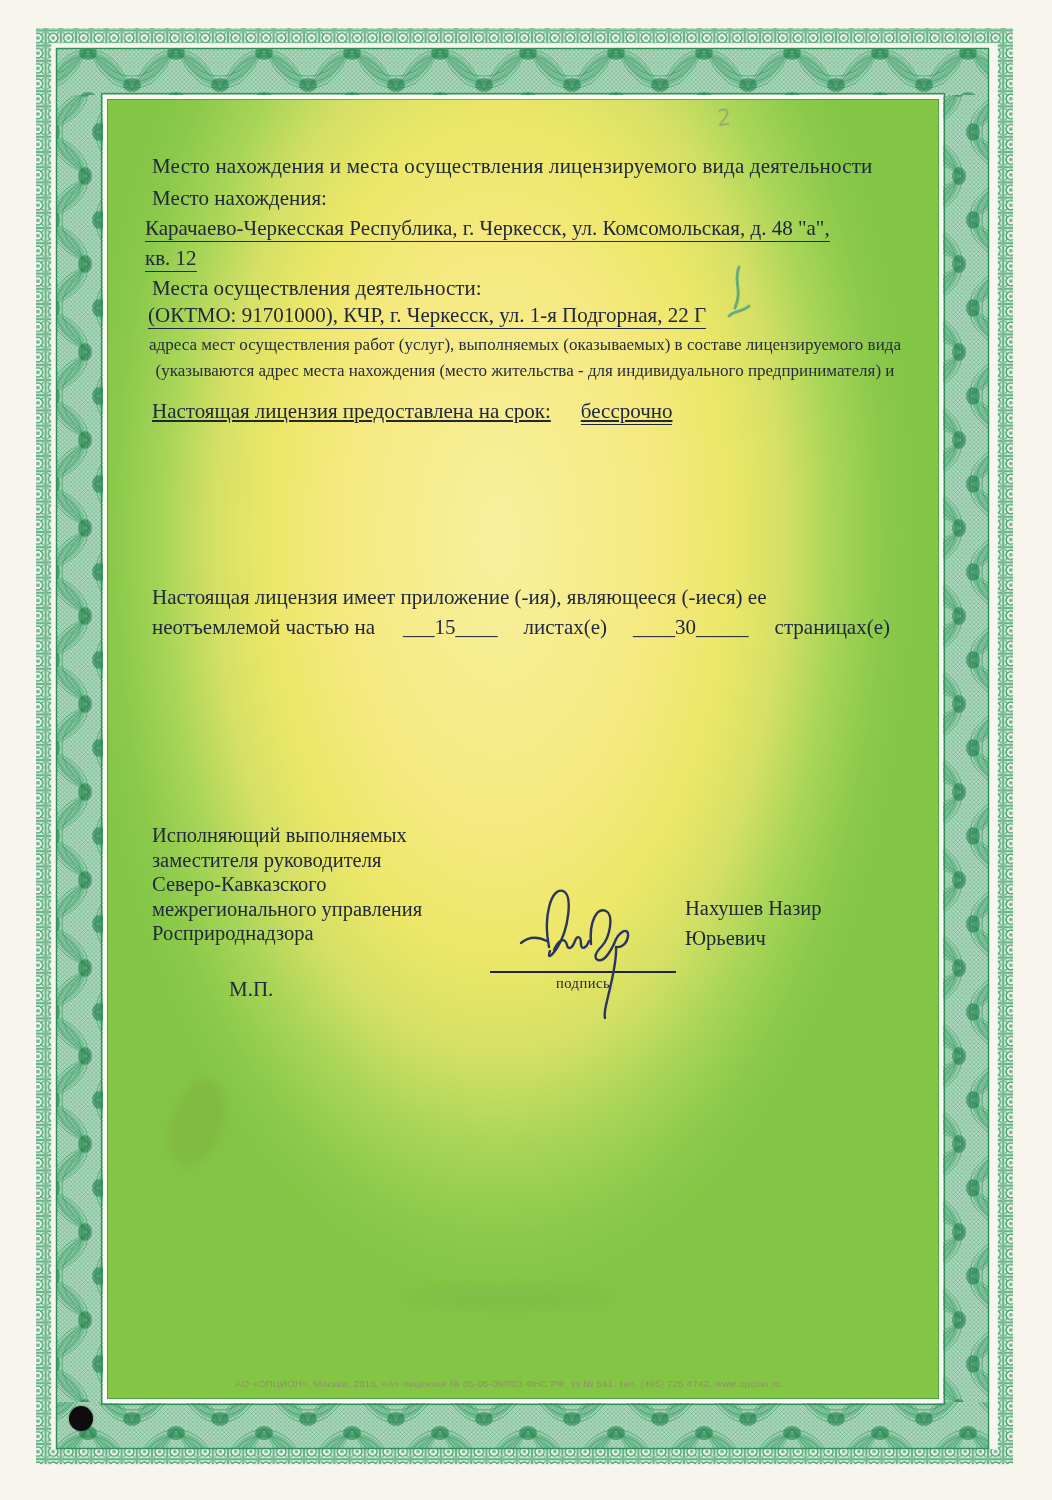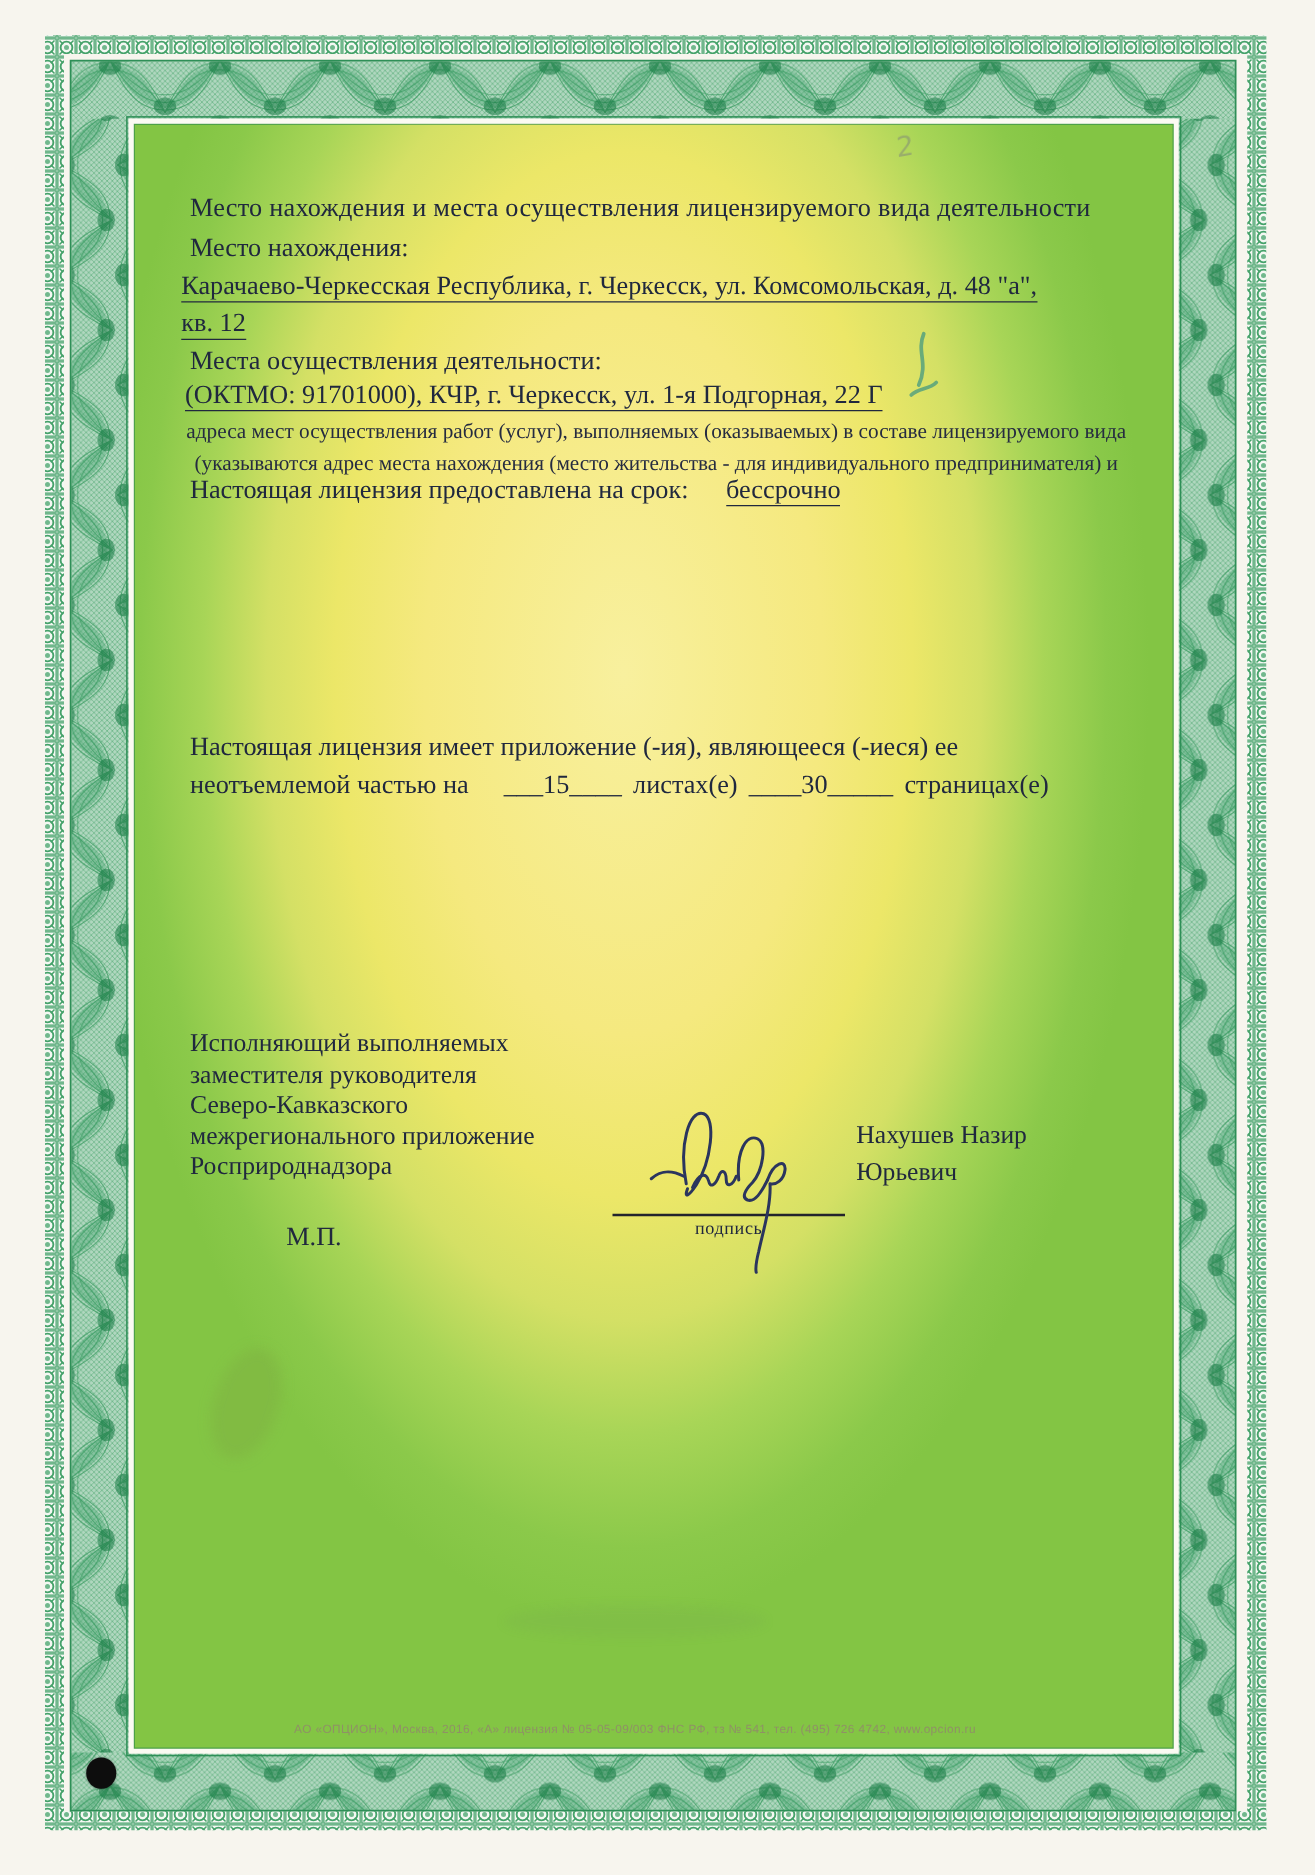--- a/index.html
+++ b/index.html
@@ -17,26 +17,26 @@
   .inner::after{content:"";position:absolute;inset:0;border:1.2px solid rgba(32,132,72,.55);pointer-events:none;}
   .t{position:absolute;color:#20283e;font-size:21px;line-height:26px;white-space:nowrap;}
   .u{border-bottom:1.6px solid #20283e;padding-bottom:1px;}
   .title{left:45px;top:54px;letter-spacing:.2px;}
   .loc-label{left:45px;top:86px;}
   .addr1{left:38px;top:116px;}
   .addr2{left:38px;top:146px;}
   .act-label{left:45px;top:176px;}
   .act-val{left:41px;top:203px;}
   .note{left:20px;top:233px;width:796px;text-align:center;font-size:17px;line-height:26px;color:#252b40;}
-  .term{left:45px;top:279px;}
+  .term{left:45px;top:299px;text-decoration:underline;}
   .term .u{margin-left:30px;}
   .basis{left:45px;top:351px;line-height:29.5px;}
   .appendix{left:45px;top:484px;line-height:29.5px;}
   .gap-num{margin-left:28px;}
-  .gap-sm{margin-left:9px;}
+  .gap-sm{margin-left:26px;}
   .officer{left:45px;top:724px;line-height:24.6px;font-size:20.5px;}
   .names{left:578px;top:794px;line-height:30px;font-size:20.5px;}
   .mp{left:122px;top:877px;}
   .sigline{left:383px;top:872px;width:186px;border-top:2px solid #23242c;text-align:center;}
   .sigcap{font-size:14.5px;line-height:17px;color:#20283e;margin-top:2px;letter-spacing:.5px;}
   .sig-svg{position:absolute;left:352px;top:752px;width:220px;height:168px;z-index:3;}
   .fineprint{left:0;right:30px;top:1279px;text-align:center;white-space:nowrap;
     font-family:Liberation Sans, sans-serif;font-size:9.5px;line-height:11px;
     color:#8f9166;letter-spacing:.3px;}
   .hole{position:absolute;left:69px;top:1406px;width:24px;height:25px;border-radius:50%;
@@ -136,21 +136,21 @@
       <div>Настоящая лицензия имеет приложение (-ия), являющееся (-иеся) ее</div>
       <div>
         <span>неотъемлемой частью на</span><span class="gap-num">___15____</span><span class="gap-sm">листах(е)</span><span class="gap-sm">____30_____</span><span class="gap-sm">страницах(е)</span>
       </div>
     </div>
 
     <div class="t officer">
       <div>Исполняющий выполняемых</div>
       <div>заместителя руководителя</div>
       <div>Северо-Кавказского</div>
-      <div>межрегионального приложение</div>
+      <div>межрегионального управления</div>
       <div>Росприроднадзора</div>
     </div>
 
     <div class="t names">
       <div>Нахушев Назир</div>
       <div>Юрьевич</div>
     </div>
 
     <div class="t mp">М.П.</div>
 

